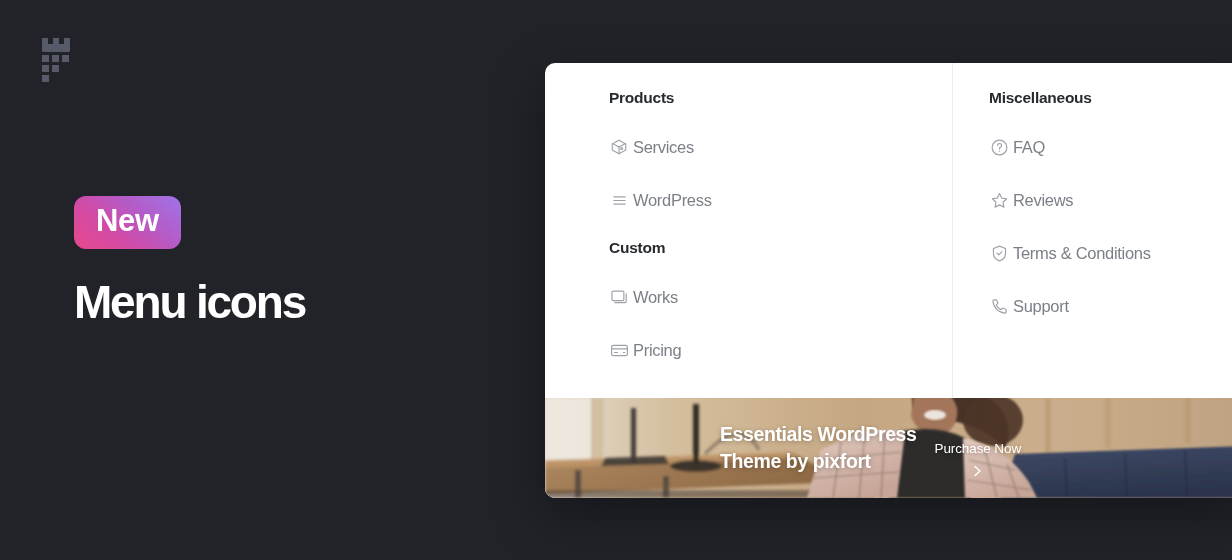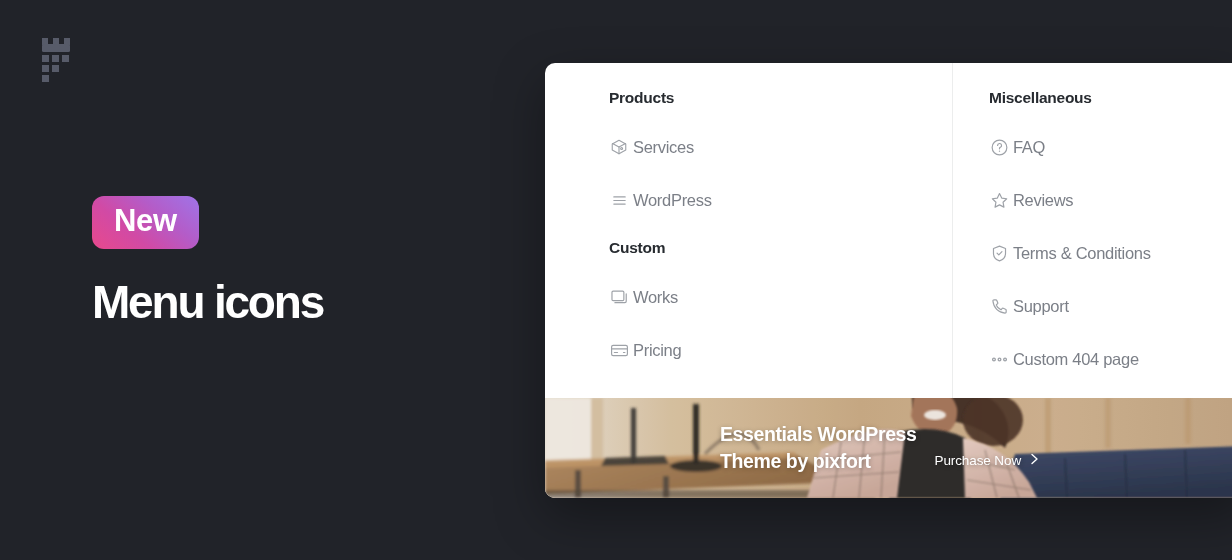--- a/index.html
+++ b/index.html
@@ -21,21 +21,21 @@
     position: absolute;
     left: 40px;
     top: 38px;
     width: 40px;
     height: 48px;
   }
 
   
   .hero {
     position: absolute;
-    left: 92px;
+    left: 74px;
     top: 196px;
     width: 440px;
   }
 
   .badge {
     display: inline-block;
     padding: 9px 22px 11px;
     border-radius: 12px;
     background: linear-gradient(40deg, #e8498c 0%, #d14aa5 35%, #b45cc8 65%, #9f74e8 100%);
     color: #ffffff;
@@ -161,20 +161,21 @@
     display: flex;
     align-items: center;
     gap: 9px;
     color: #ffffff;
     font-size: 13.5px;
     letter-spacing: -0.1px;
     text-shadow: 0 1px 5px rgba(0,0,0,0.32);
     margin-top: 24px;
     cursor: pointer;
     white-space: nowrap;
+    flex-direction: column;
   }
 </style>
 </head>
 <body>
 
 <div class="logo">
   <svg width="40" height="48" viewBox="0 0 40 48">
     <g fill="#575b69">
 
       <rect x="2" y="0" width="6" height="7"></rect>
@@ -291,30 +292,20 @@
 
       <div class="menu-item">
         <span class="mi-icon">
           <svg width="19" height="19" viewBox="0 0 24 24" fill="none" stroke="currentColor" stroke-width="1.5" stroke-linecap="round" stroke-linejoin="round">
             <path d="M7.5 3.6c.5 0 .9.3 1.1.8l1.2 2.9c.2.5.1 1-.3 1.3l-1.3 1c-.2.2-.3.5-.2.8a10.6 10.6 0 0 0 5.6 5.6c.3.1.6 0 .8-.2l1-1.3c.3-.4.8-.5 1.3-.3l2.9 1.2c.5.2.8.6.8 1.1v2.4c0 .8-.7 1.5-1.5 1.4C10.6 19.6 4.4 13.4 3.7 5.1c-.1-.8.6-1.5 1.4-1.5h2.4z"></path>
           </svg>
         </span>
         <span class="mi-label">Support</span>
       </div>
 
-      <div class="menu-item">
-        <span class="mi-icon">
-          <svg width="19" height="19" viewBox="0 0 24 24" fill="none" stroke="currentColor" stroke-width="1.7">
-            <circle cx="5" cy="12" r="1.7"></circle>
-            <circle cx="12" cy="12" r="1.7"></circle>
-            <circle cx="19" cy="12" r="1.7"></circle>
-          </svg>
-        </span>
-        <span class="mi-label">Custom 404 page</span>
-      </div>
 
     </div>
   </div>
 
   <div class="promo">
 
     <svg class="promo-photo" viewBox="0 0 700 100" preserveAspectRatio="none">
       <defs>
         <linearGradient id="wallg" x1="0" y1="0" x2="1" y2="0">
           <stop offset="0" stop-color="#e9e2d8"></stop>

